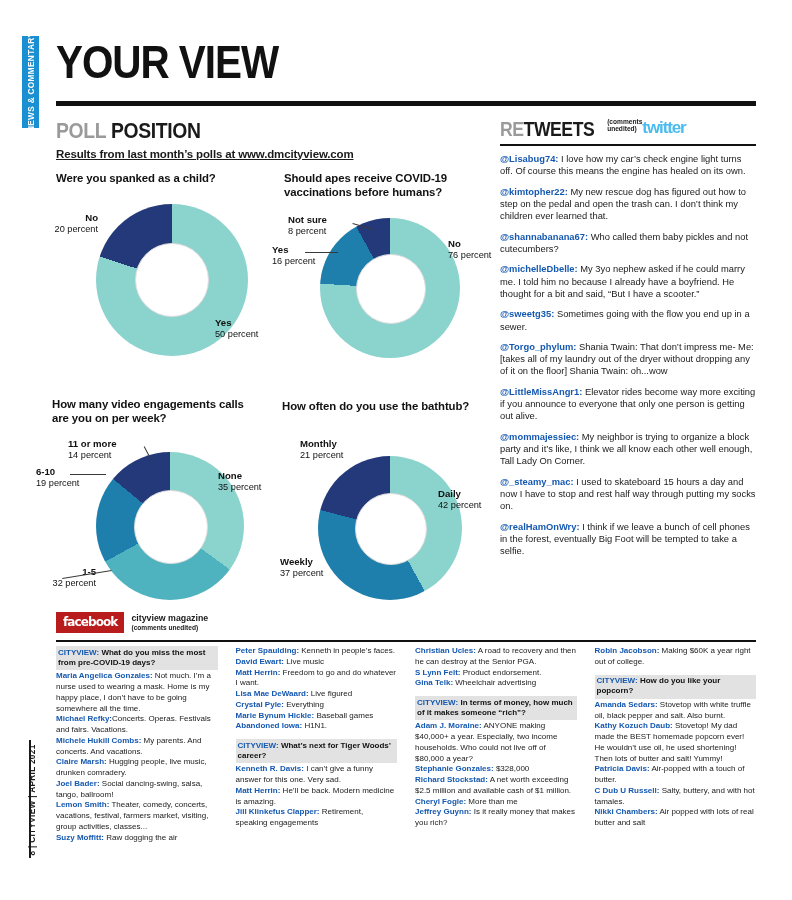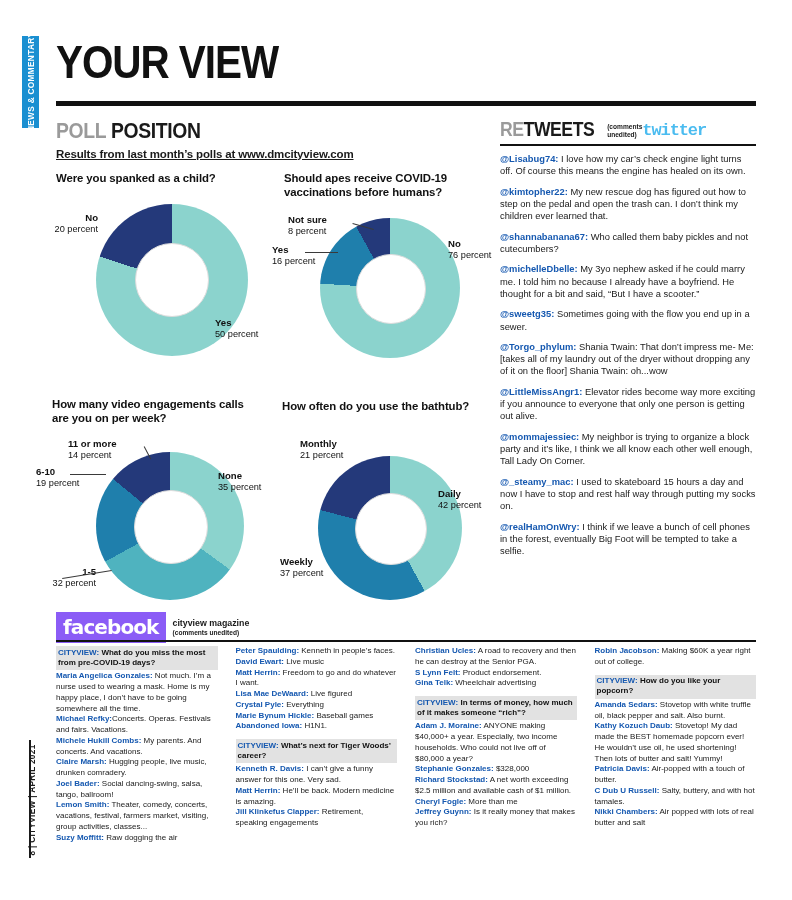--- a/index.html
+++ b/index.html
@@ -71,38 +71,38 @@
   }
   .lbl{
     position:absolute;font-size:9.2px;line-height:1.22;color:#111;
   }
   .lbl b{font-size:9.6px;font-weight:bold;display:block;}
   .lbl.r{text-align:right;}
   .leader{position:absolute;height:1px;background:#3a3a3a;}
   .leader.d{background:none;border-top:1px solid #3a3a3a;}
   
   .rt-wrap{position:absolute;left:500px;top:118px;width:256px;}
-  .rt-head{display:flex;align-items:flex-end;margin-bottom:2px;}
+  .rt-head{display:flex;align-items:flex-start;margin-bottom:2px;}
   .rt-title{
     font-size:20px;font-weight:bold;letter-spacing:-.5px;
     transform:scaleX(.88);transform-origin:left center;
   }
   .rt-title .grey{color:#9a9a9a;}
   .rt-note{font-size:6.6px;font-weight:bold;line-height:1.12;padding-bottom:3px;}
   .tw-logo{
     font-size:17px;font-weight:bold;color:#4bbcf0;letter-spacing:-1.1px;
-    padding-bottom:1px;font-family:Liberation Mono, monospace;
+    padding-bottom:1px;font-family:Liberation Sans, sans-serif;
   }
   .rt-rule{height:2px;background:#111;margin:3px 0 7px 0;}
   .tweet{font-size:9.35px;line-height:1.30;margin-bottom:8.5px;}
   .tweet .handle{color:#1558b0;font-weight:bold;}
   
   .fb-head{position:absolute;left:56px;top:612px;display:flex;align-items:center;gap:7px;}
   .fb-logo{
-    background:#8b5cf6;color:#fff;font-weight:bold;font-size:20px;
+    background:#b91c1c;color:#fff;font-weight:bold;font-size:12px;
     padding:3px 7px 4px 7px;letter-spacing:-.9px;
     font-family:"DejaVu Sans",sans-serif;
   }
   .fb-mag{font-size:8.8px;font-weight:bold;line-height:1.2;}
   .fb-mag small{display:block;font-size:6.6px;}
   .fb-rule{position:absolute;left:56px;top:640px;width:700px;height:2px;background:#111;}
   .fb-cols{
     position:absolute;left:56px;top:646px;width:700px;height:215px;
     display:flex;gap:18px;
   }

